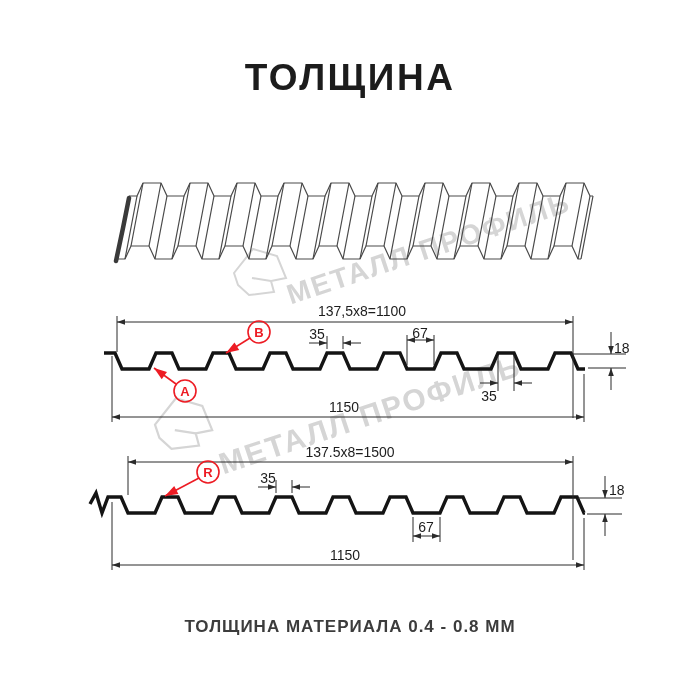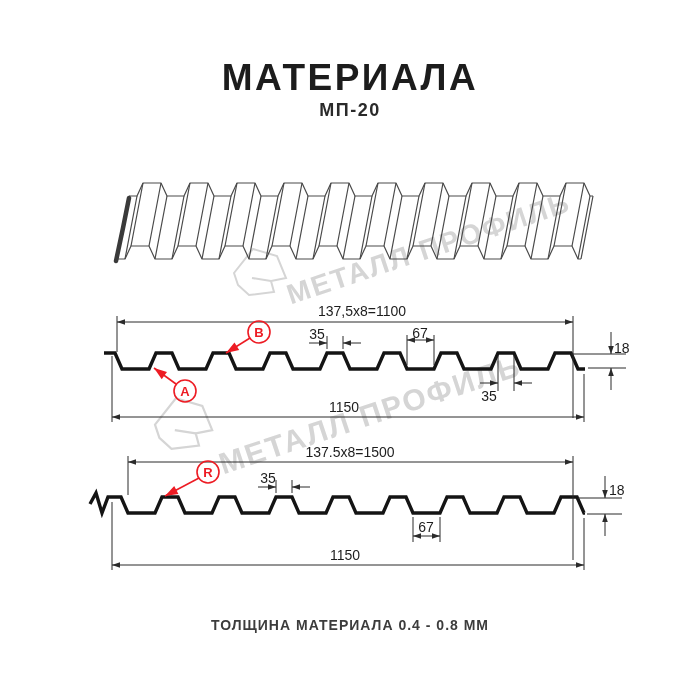--- a/index.html
+++ b/index.html
@@ -3,38 +3,37 @@
 <meta charset="utf-8">
 <style>
   html,body{margin:0;padding:0;background:#ffffff;}
   #canvas{position:relative;width:700px;height:700px;background:#ffffff;overflow:hidden;
           font-family:"Liberation Sans",sans-serif;}
   .ttl{position:absolute;left:0;top:57px;width:700px;text-align:center;
        font-size:37px;font-weight:700;letter-spacing:2.5px;color:#1c1c1c;z-index:3;}
   .sub{position:absolute;left:0;top:100px;width:700px;text-align:center;
        font-size:18px;font-weight:700;letter-spacing:1.5px;color:#2a2a2a;z-index:3;}
   .foot{position:absolute;left:0;top:617px;width:700px;text-align:center;
-       font-size:14px;font-weight:700;letter-spacing:1px;color:#3c3c3c;z-index:3;}
+       font-size:17px;font-weight:700;letter-spacing:1px;color:#3c3c3c;z-index:3;}
   .wm{position:absolute;color:#d5d5d5;font-weight:700;letter-spacing:2px;white-space:nowrap;
       transform-origin:left center;z-index:1;}
   #wm1{left:288px;top:280px;font-size:28px;transform:rotate(-18.5deg);}
   #wm2{left:220px;top:448px;font-size:30px;transform:rotate(-18.5deg);}
   .dim{position:absolute;font-size:14px;color:#1d1d1d;z-index:3;white-space:nowrap;}
   .ctr{transform:translateX(-50%);}
   .callout{position:absolute;z-index:4;font-size:13px;font-weight:700;color:#ed1c24;
            transform:translate(-50%,-50%);}
   #drawing{position:absolute;left:0;top:0;z-index:2;pointer-events:none;}
 </style>
 </head>
 <body>
 
 <div id="canvas">
 
-  <div class="ttl">МАТЕРИАЛА</div>
-  <div class="sub">МП-20</div>
+  <div class="ttl">ТОЛЩИНА</div>
 
   <div id="wm1" class="wm">МЕТАЛЛ ПРОФИЛЬ</div>
   <div id="wm2" class="wm">МЕТАЛЛ ПРОФИЛЬ</div>
 
   <svg id="drawing" width="700" height="700" viewBox="0 0 700 700">
     <defs>
       <marker id="ae" markerWidth="10" markerHeight="8" refX="9" refY="4" orient="auto">
         <path d="M9,4 L1,1.2 L1,6.8 Z" fill="#2b2b2b"></path>
       </marker>
       <marker id="as" markerWidth="10" markerHeight="8" refX="1" refY="4" orient="auto">

